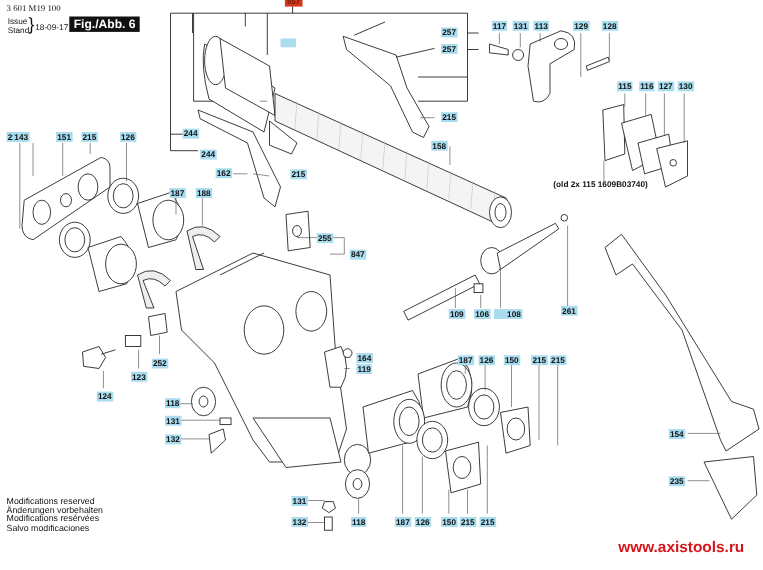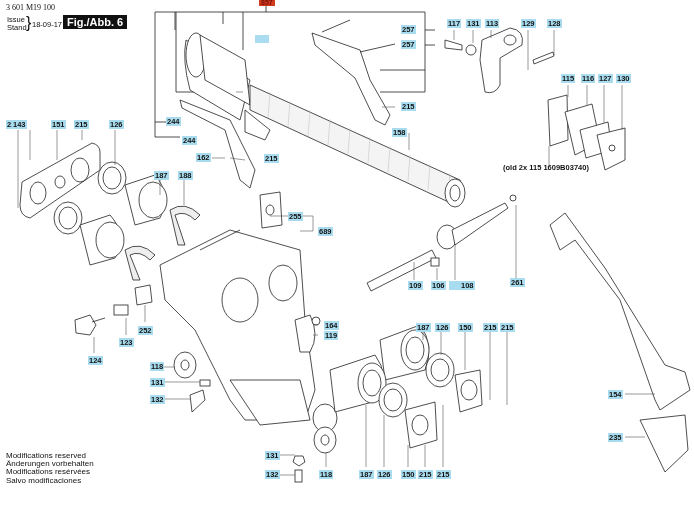--- a/index.html
+++ b/index.html
@@ -260,21 +260,21 @@
   <div class="lbl" style="left:51px;top:120px;">151</div>
   <div class="lbl" style="left:74px;top:120px;">215</div>
   <div class="lbl" style="left:109px;top:120px;">126</div>
 
   <div class="lbl" style="left:196px;top:153px;">162</div>
   <div class="lbl" style="left:264px;top:154px;">215</div>
   <div class="lbl" style="left:154px;top:171px;">187</div>
   <div class="lbl" style="left:178px;top:171px;">188</div>
 
   <div class="lbl" style="left:288px;top:212px;">255</div>
-  <div class="lbl" style="left:318px;top:227px;">689</div>
+  <div class="lbl" style="left:318px;top:227px;">847</div>
 
   <div class="lbl" style="left:408px;top:281px;">109</div>
   <div class="lbl" style="left:431px;top:281px;">106</div>
   <div class="lbl" style="left:449px;top:281px;padding-left:12px;">108</div>
   <div class="lbl" style="left:510px;top:278px;">261</div>
 
   <div class="lbl" style="left:138px;top:326px;">252</div>
   <div class="lbl" style="left:119px;top:338px;">123</div>
   <div class="lbl" style="left:88px;top:356px;">124</div>
 
@@ -304,13 +304,14 @@
   <div class="lbl" style="left:608px;top:390px;">154</div>
   <div class="lbl" style="left:608px;top:433px;">235</div>
 
   <div class="oldnote">(old 2x 115 1609B03740)</div>
   <div class="notes">
     <div>Modifications reserved</div>
     <div>Änderungen vorbehalten</div>
     <div>Modifications resérvées</div>
     <div>Salvo modificaciones</div>
   </div>
+  <div class="url">www.axistools.ru</div>
 </div>
 
 </body></html>

